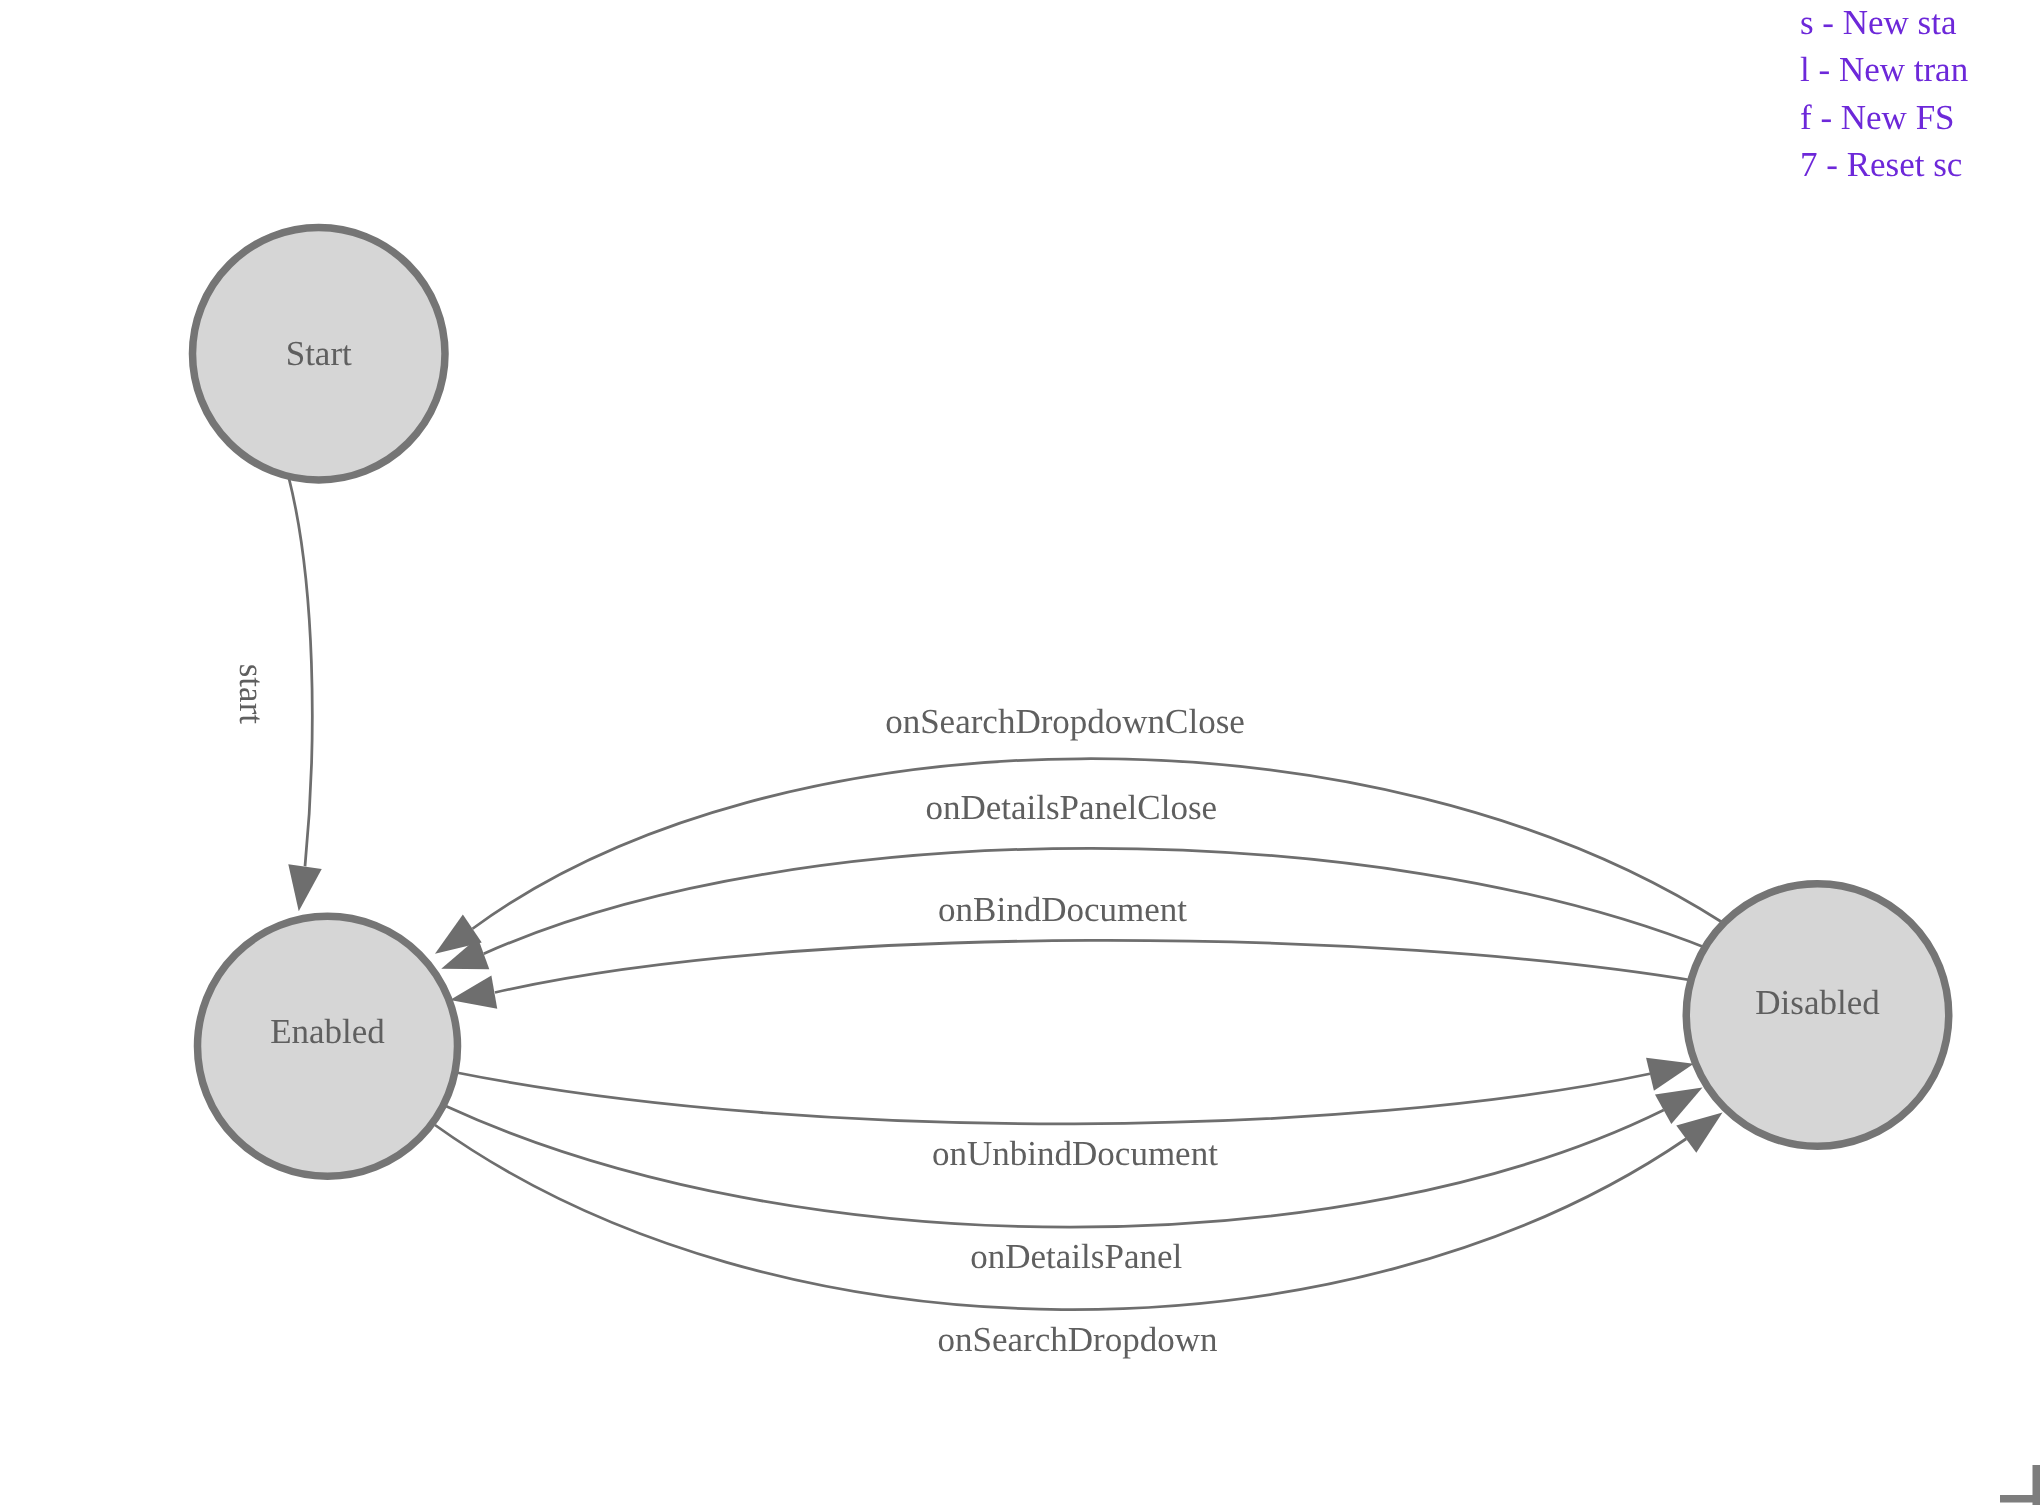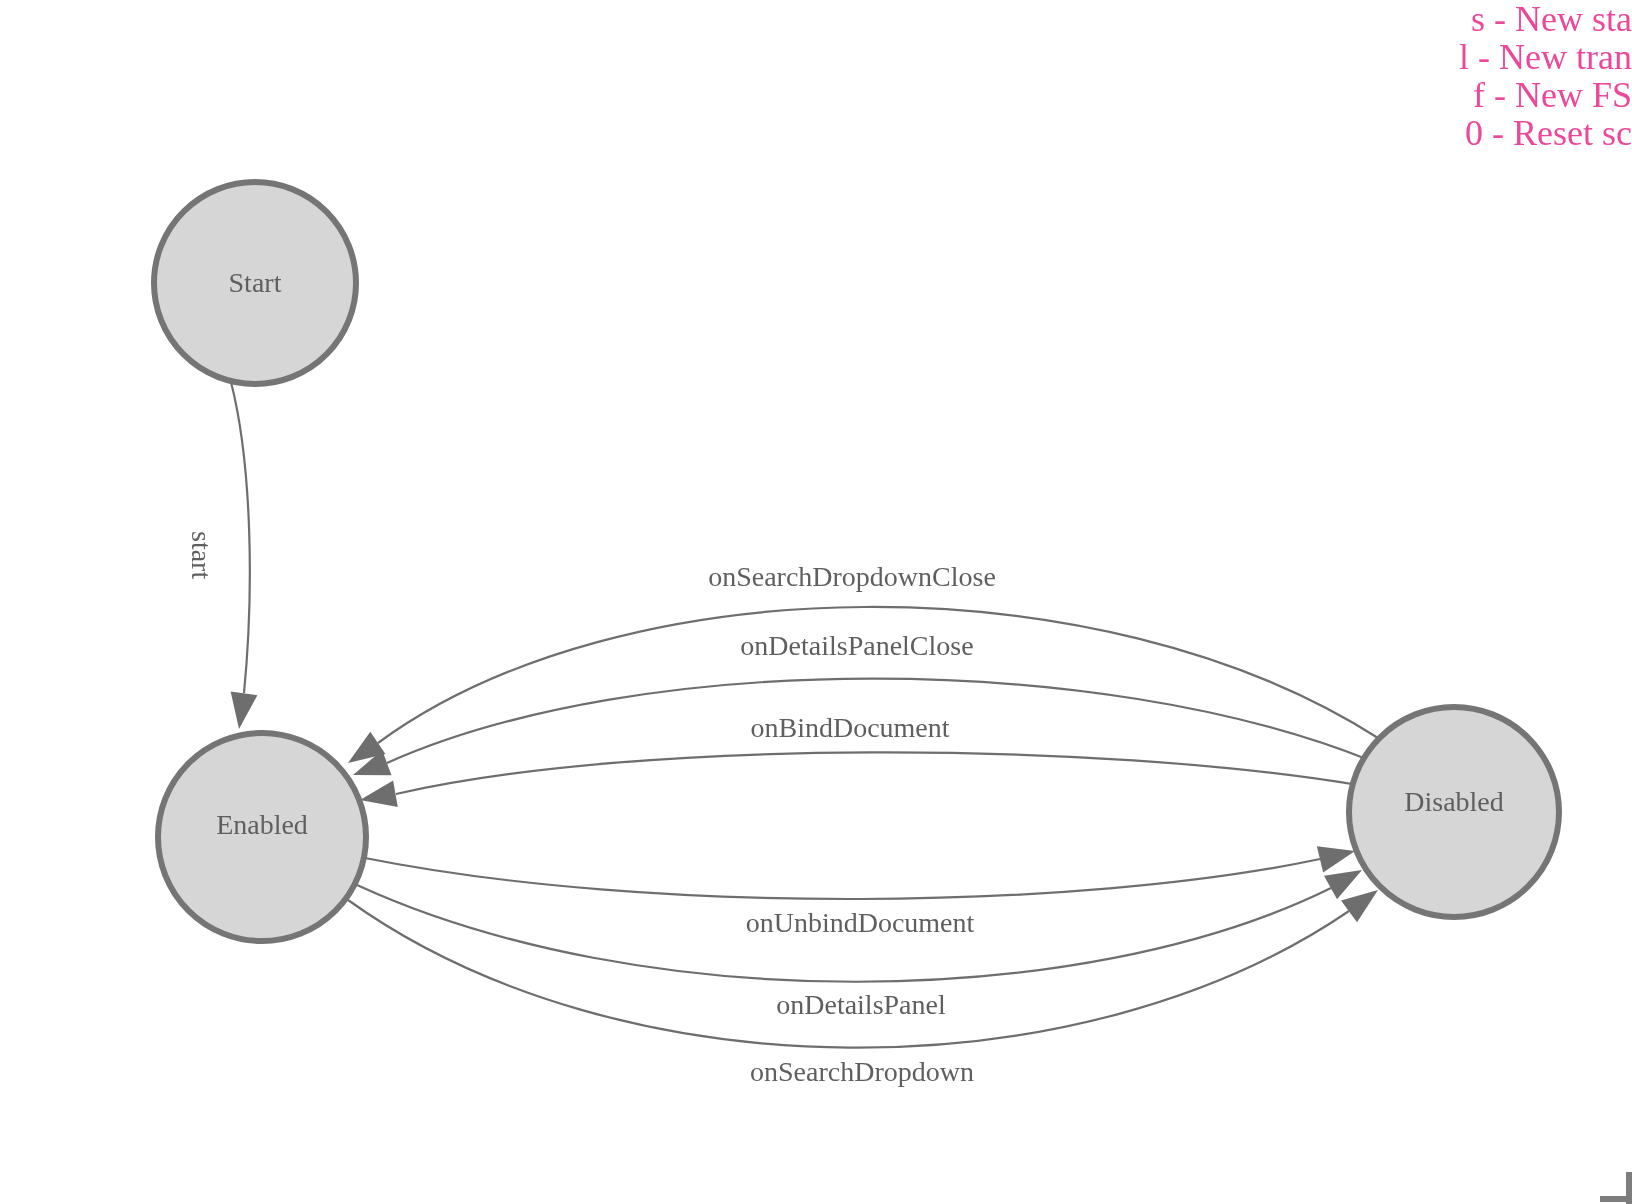--- a/index.html
+++ b/index.html
@@ -46,25 +46,24 @@
     font-size: 28px;
     text-anchor: middle;
   }
   .help {
     position: absolute;
     left: 1440px;
     top: 0px;
     width: 192px;
     height: 152px;
     overflow: hidden;
-    color: #ec4899;
-    font-size: 36px;
+    color: #6d28d9;
+    font-size: 28px;
     line-height: 38px;
     white-space: nowrap;
-    text-align: right;
   }
   .corner-mark-v {
     position: absolute;
     left: 1626px;
     top: 1172px;
     width: 6px;
     height: 32px;
     background: #7d7d7d;
   }
   .corner-mark-h {
@@ -118,19 +117,19 @@
     <text class="edge-label" x="850" y="737">onBindDocument</text>
     <text class="edge-label" x="860" y="932">onUnbindDocument</text>
     <text class="edge-label" x="861" y="1014">onDetailsPanel</text>
     <text class="edge-label" x="862" y="1081">onSearchDropdown</text>
   </svg>
 
   <div class="help">
     <div>s - New sta</div>
     <div>l - New tran</div>
     <div>f - New FS</div>
-    <div>0 - Reset sc</div>
+    <div>7 - Reset sc</div>
   </div>
 
   <div class="corner-mark-v"></div>
   <div class="corner-mark-h"></div>
 
 </div>
 
 </body></html>

